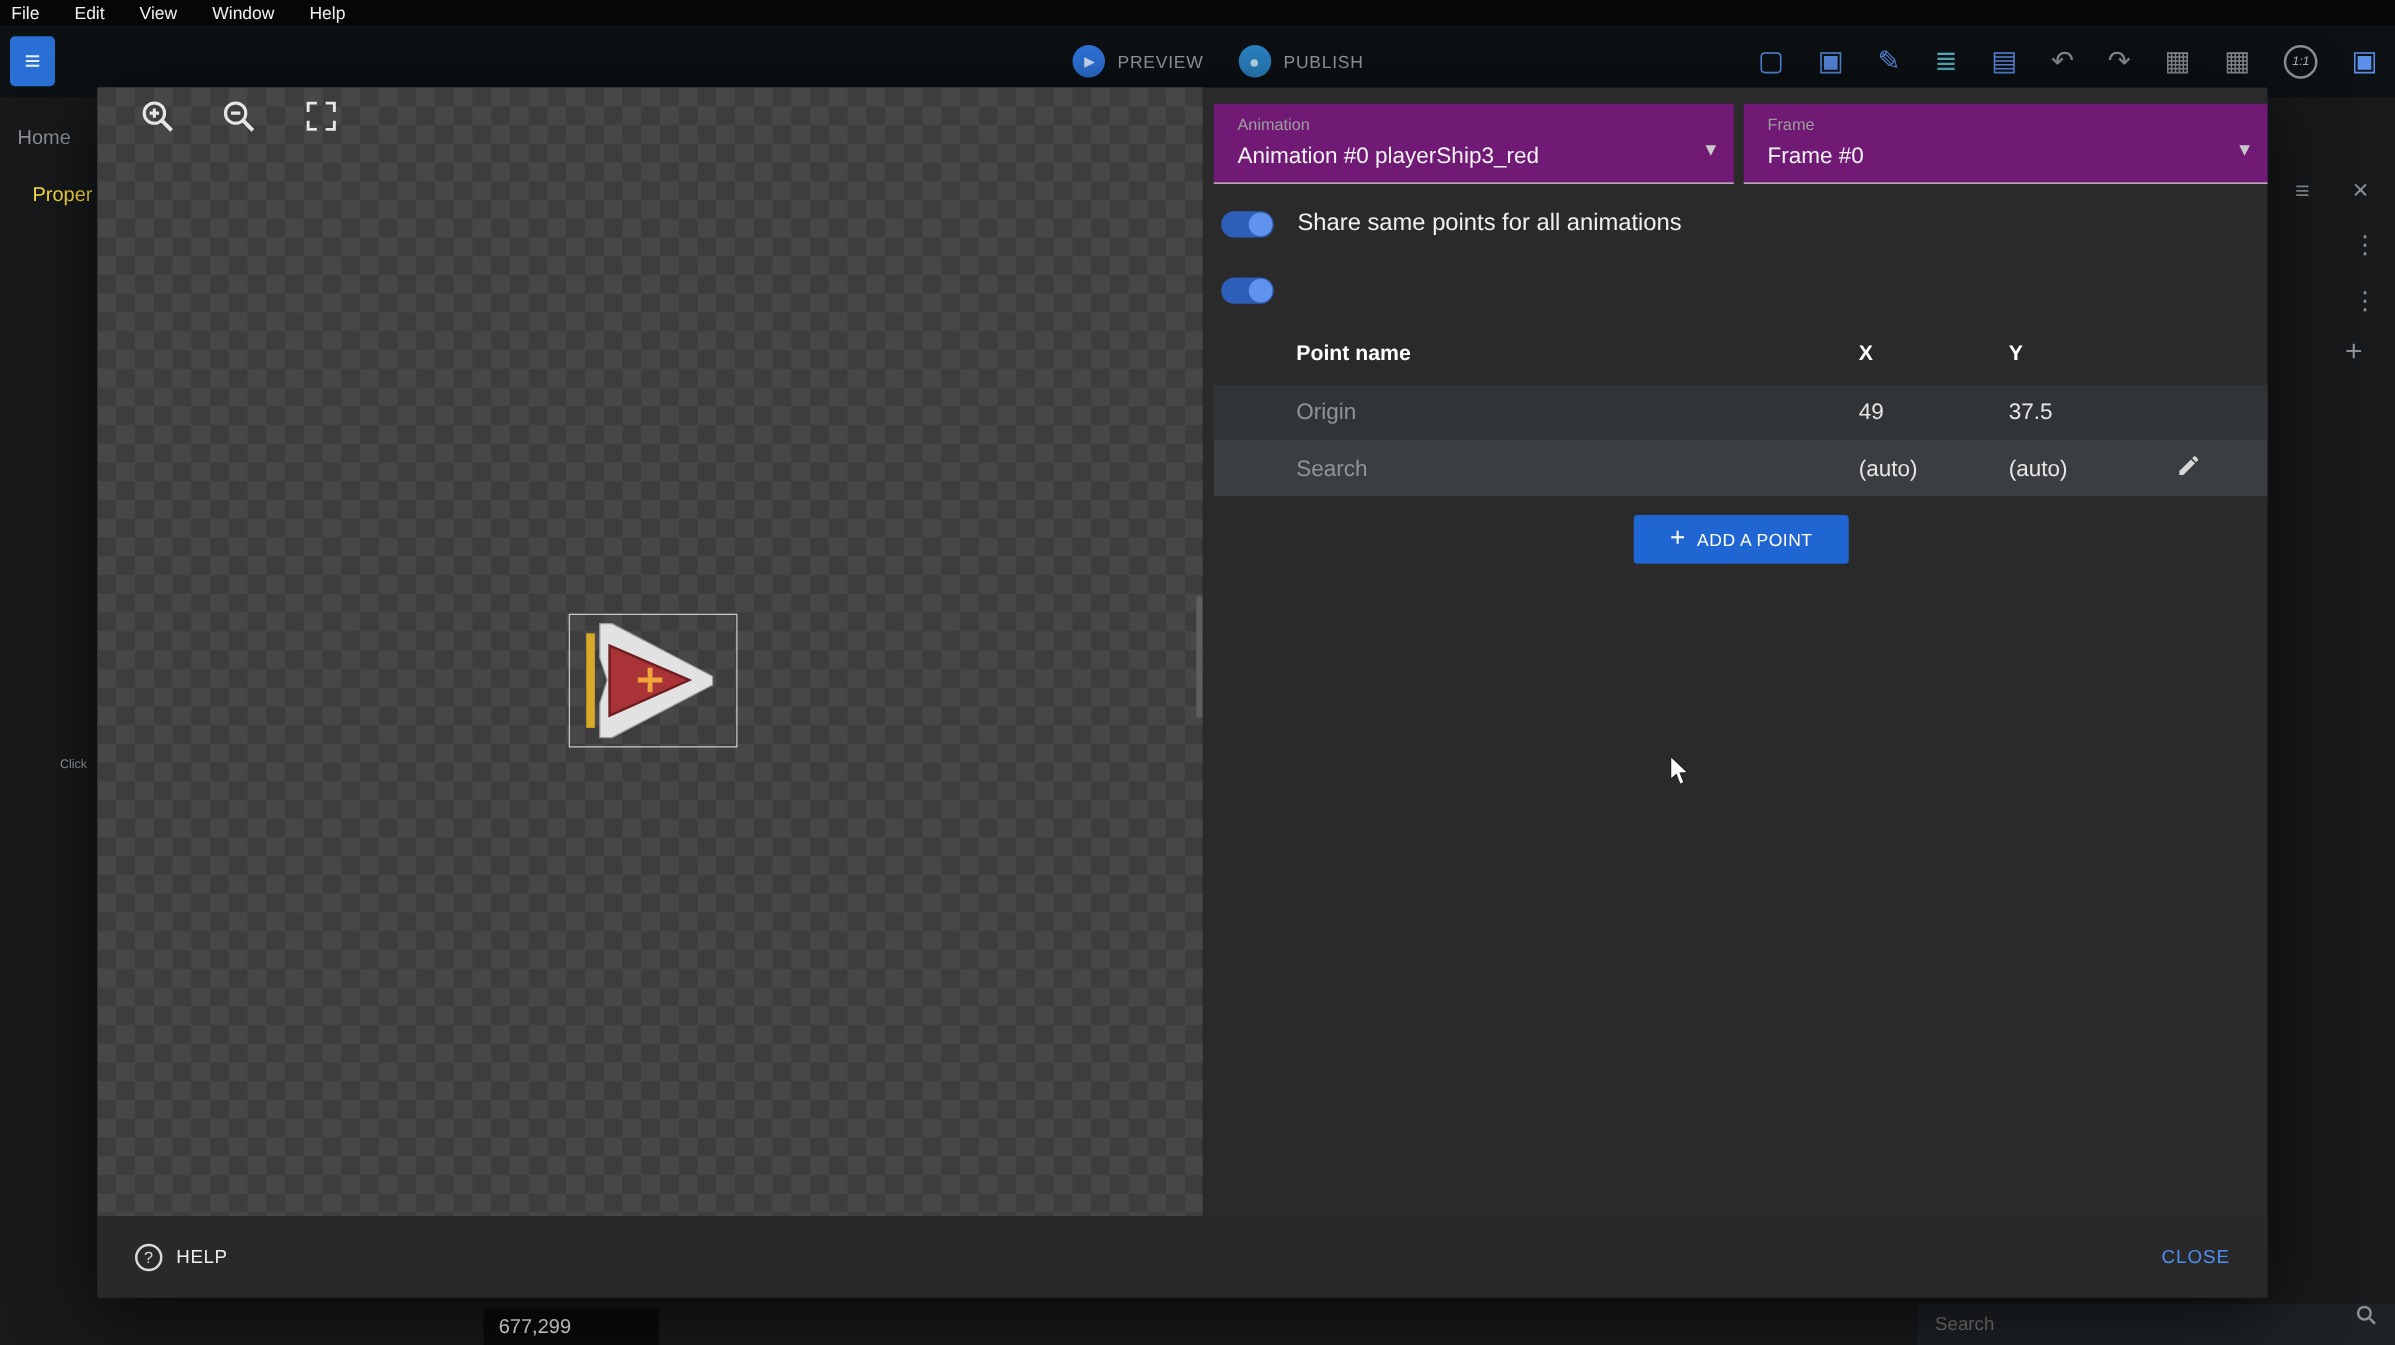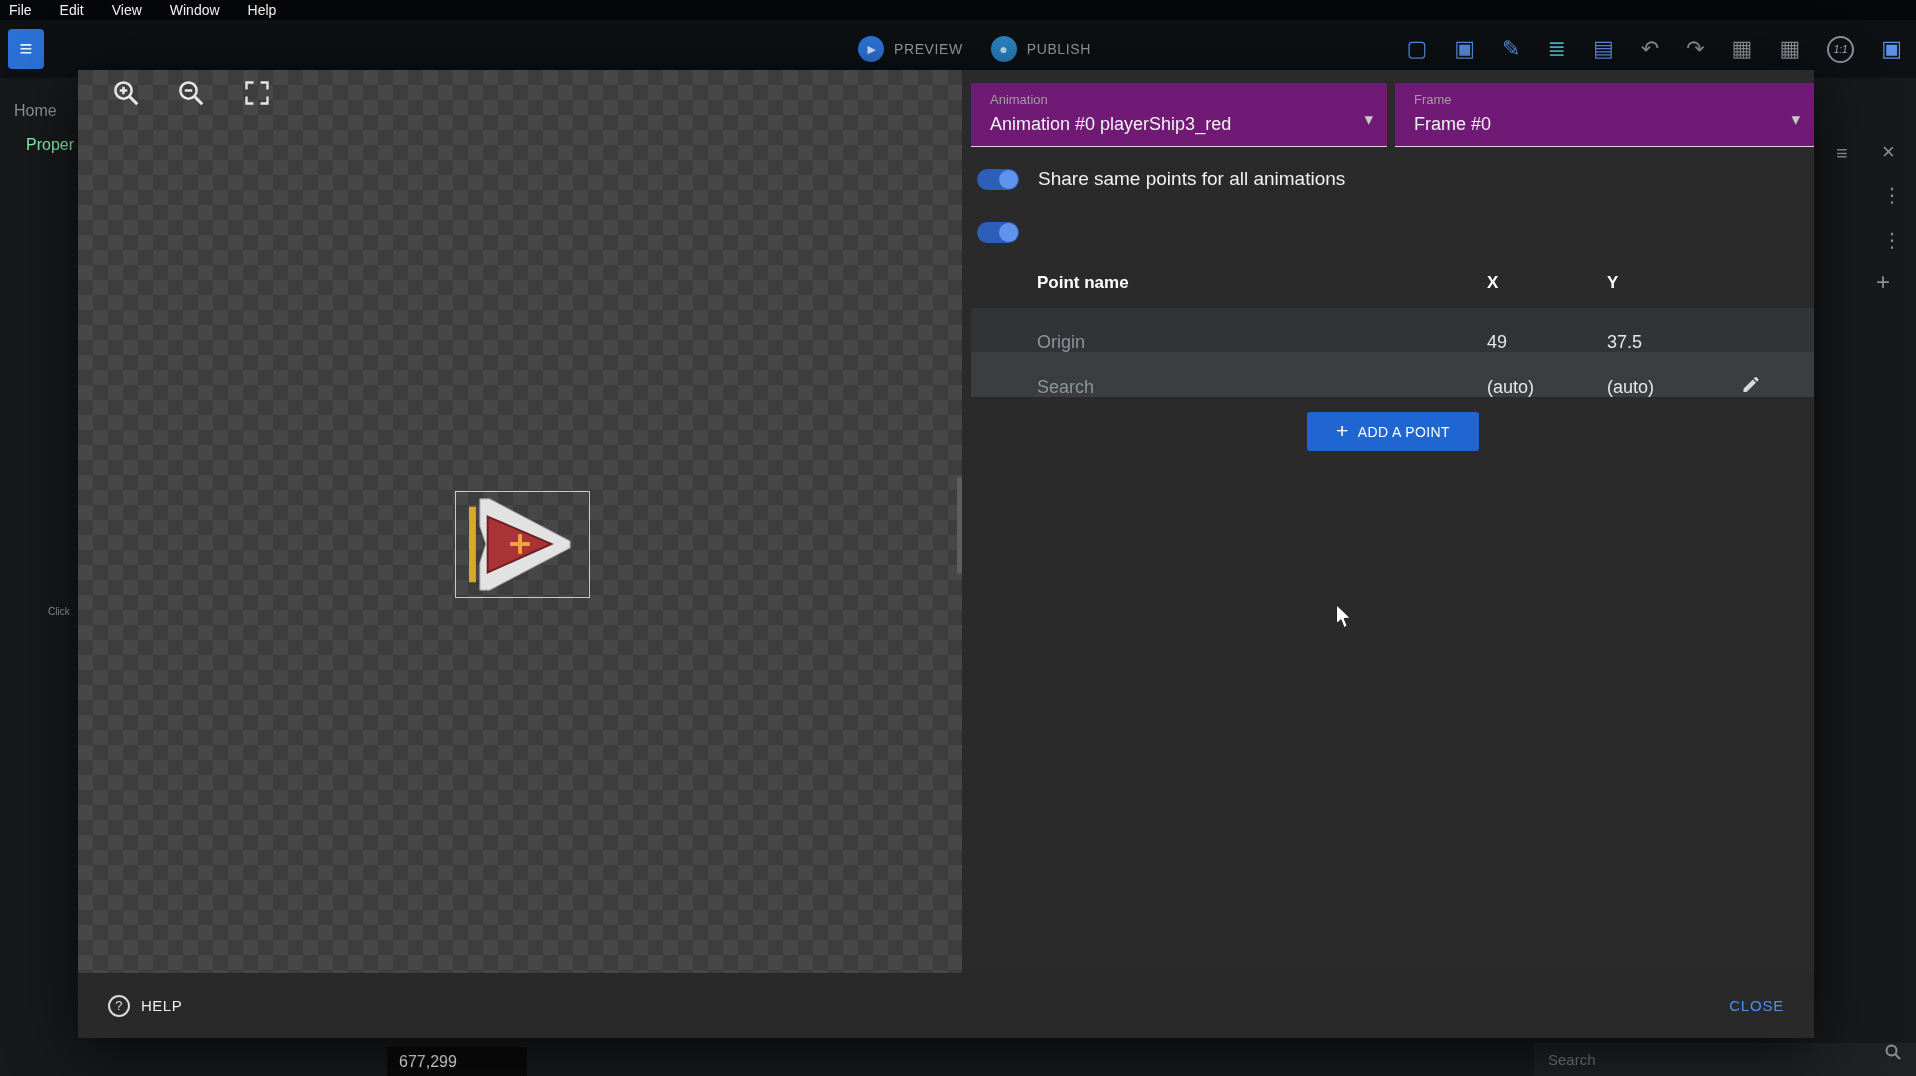--- a/index.html
+++ b/index.html
@@ -23,21 +23,21 @@
   .top-icons { position:absolute; right:14px; top:0; height:58px; display:flex; align-items:center;
     gap:27px; font-size:22px; }
   .top-icons .blue { color:#5b8fe8; }
   .top-icons .teal { color:#58b6c8; }
   .top-icons .gray { color:#8a9196; }
   .ratio-circle { width:27px; height:27px; border:2px solid #8a9196; border-radius:50%; color:#aab0b5;
     font-size:10px; display:flex; align-items:center; justify-content:center; letter-spacing:0;font-style:italic; }
 
   
   .home-tab { position:absolute; left:14px; top:102px; color:#8b9196; font-size:16px; }
-  .prop-tab { position:absolute; left:26px; top:136px; color:#86efac; font-size:16px; white-space:nowrap; }
+  .prop-tab { position:absolute; left:26px; top:148px; color:#fde047; font-size:16px; white-space:nowrap; }
   .click-text { position:absolute; left:48px; top:606px; color:#9aa0a6; font-size:10px; white-space:nowrap; }
   .coords-box { position:absolute; left:387px; top:1047px; width:140px; height:29px; background:#0b0b0b;
     color:#efefef; font-size:16px; display:flex; align-items:center; padding-left:12px; }
   .search-bar { position:absolute; left:1534px; top:1043px; width:382px; height:33px; background:#1e2225;
     display:flex; padding:0 14px; }
   .search-bar input { flex:1; background:transparent; border:none; outline:none; color:#8a9095; font-size:15px;
     font-family:"Liberation Sans", sans-serif; }
   .r-icon { position:absolute; color:#8a9196; cursor:pointer; }
   .r-filter { left:1836px; top:142px; font-size:20px; }
   .r-close  { left:1882px; top:139px; font-size:22px; }
@@ -77,21 +77,21 @@
   .toggle { width:42px; height:21px; border-radius:11px; background:#2e5fb8; position:relative; cursor:pointer; flex:0 0 auto; }
   .toggle .knob { position:absolute; right:1px; top:1px; width:19px; height:19px; border-radius:50%; background:#5f93ee; }
   .trow .tlabel { font-size:19px; color:#f0f0f0; }
 
   .thead { position:absolute; left:893px; top:203px; width:843px; height:26px; }
   .thead span { position:absolute; font-size:17px; font-weight:bold; color:#fff; }
   .col-name { left:66px; } .col-x { left:516px; } .col-y { left:636px; }
   .prow { position:absolute; left:893px; width:843px; cursor:pointer; }
   .prow1 { top:238px; height:44px; background:#313437; }
   .prow2 { top:282px; height:45px; background:#3b3e41; }
-  .prow span { position:absolute; top:50%; transform:translateY(-50%); font-size:18px;margin-top:12px; }
+  .prow span { position:absolute; top:50%; transform:translateY(-50%); font-size:18px; }
   .prow .pname { color:#8f9499; }
   .prow .pval { color:#e6e6e6; }
   .edit-pencil { position:absolute; left:770px; top:50%; transform:translateY(-50%); cursor:pointer; }
 
   .add-btn { position:absolute; left:1229px; top:342px; width:172px; height:39px; background:#2066d2;
     border-radius:3px; display:flex; align-items:center; justify-content:center; gap:9px; color:#fff;
     font-size:14px; letter-spacing:.4px; font-weight:500; cursor:pointer; }
   .add-btn .plus { font-size:21px; font-weight:400; margin-top:-2px; }
 
   .bottom-bar { position:absolute; left:0; top:903px; width:1736px; height:65px; background:#292929;

